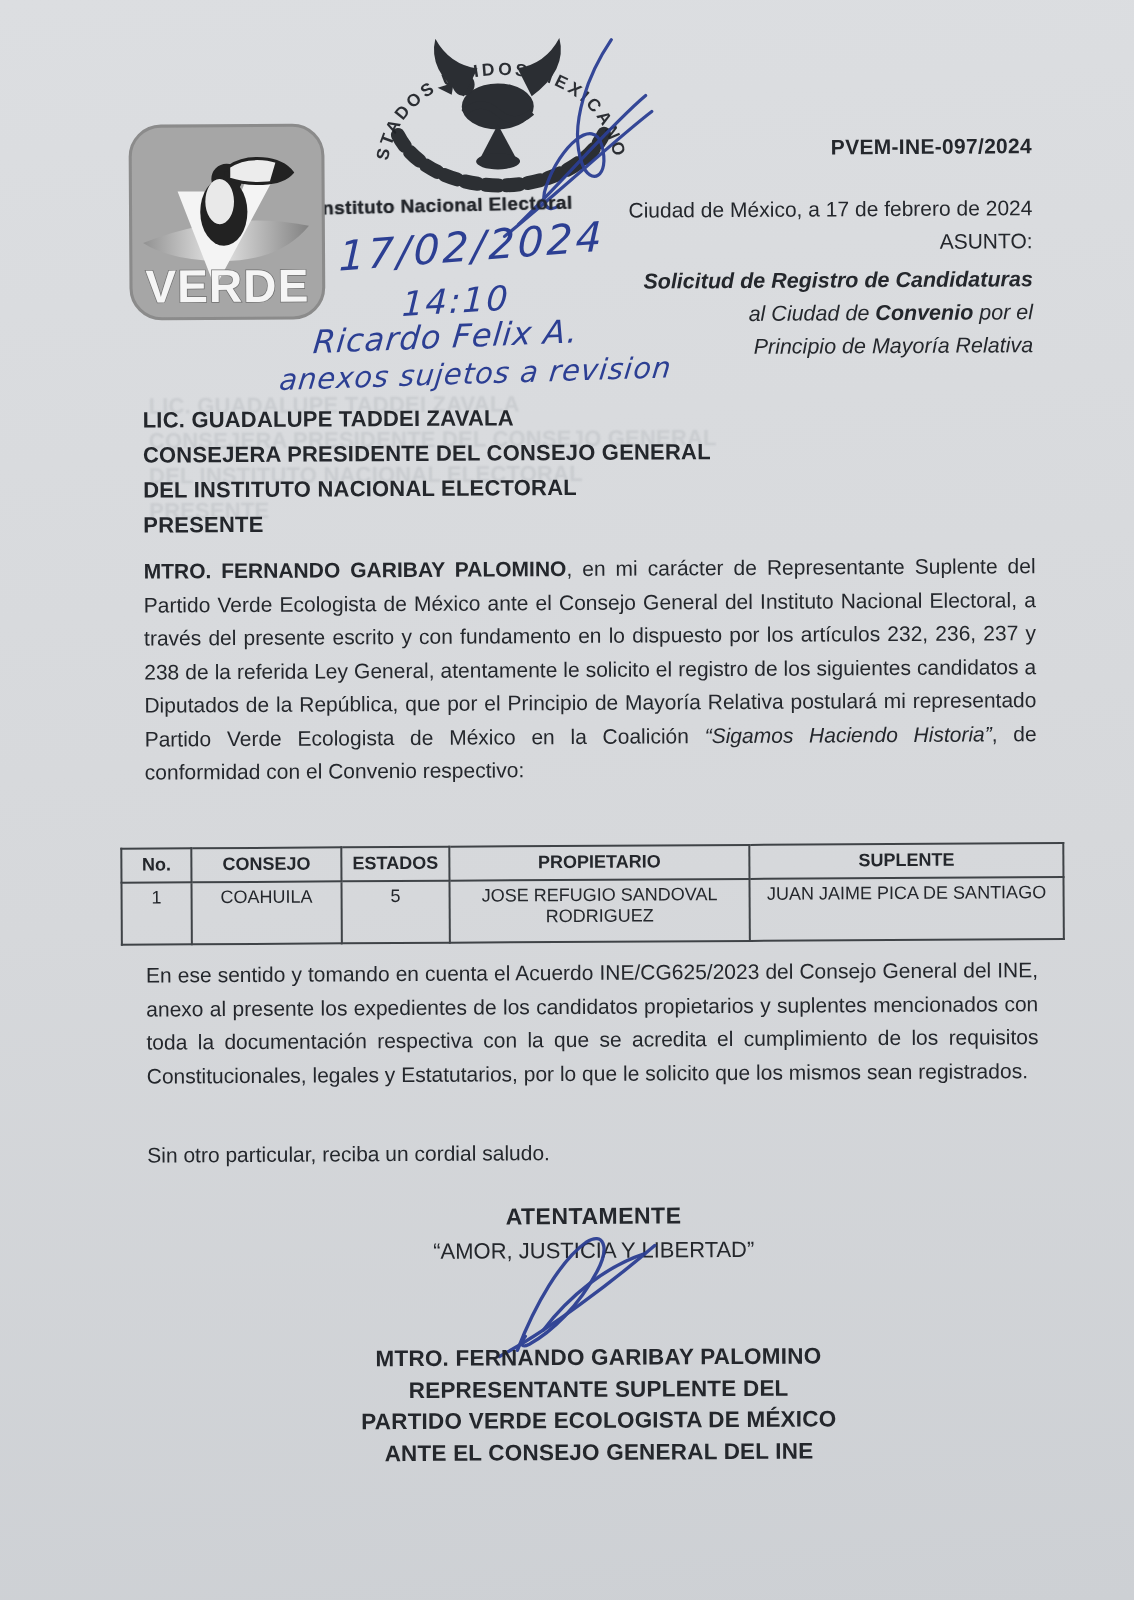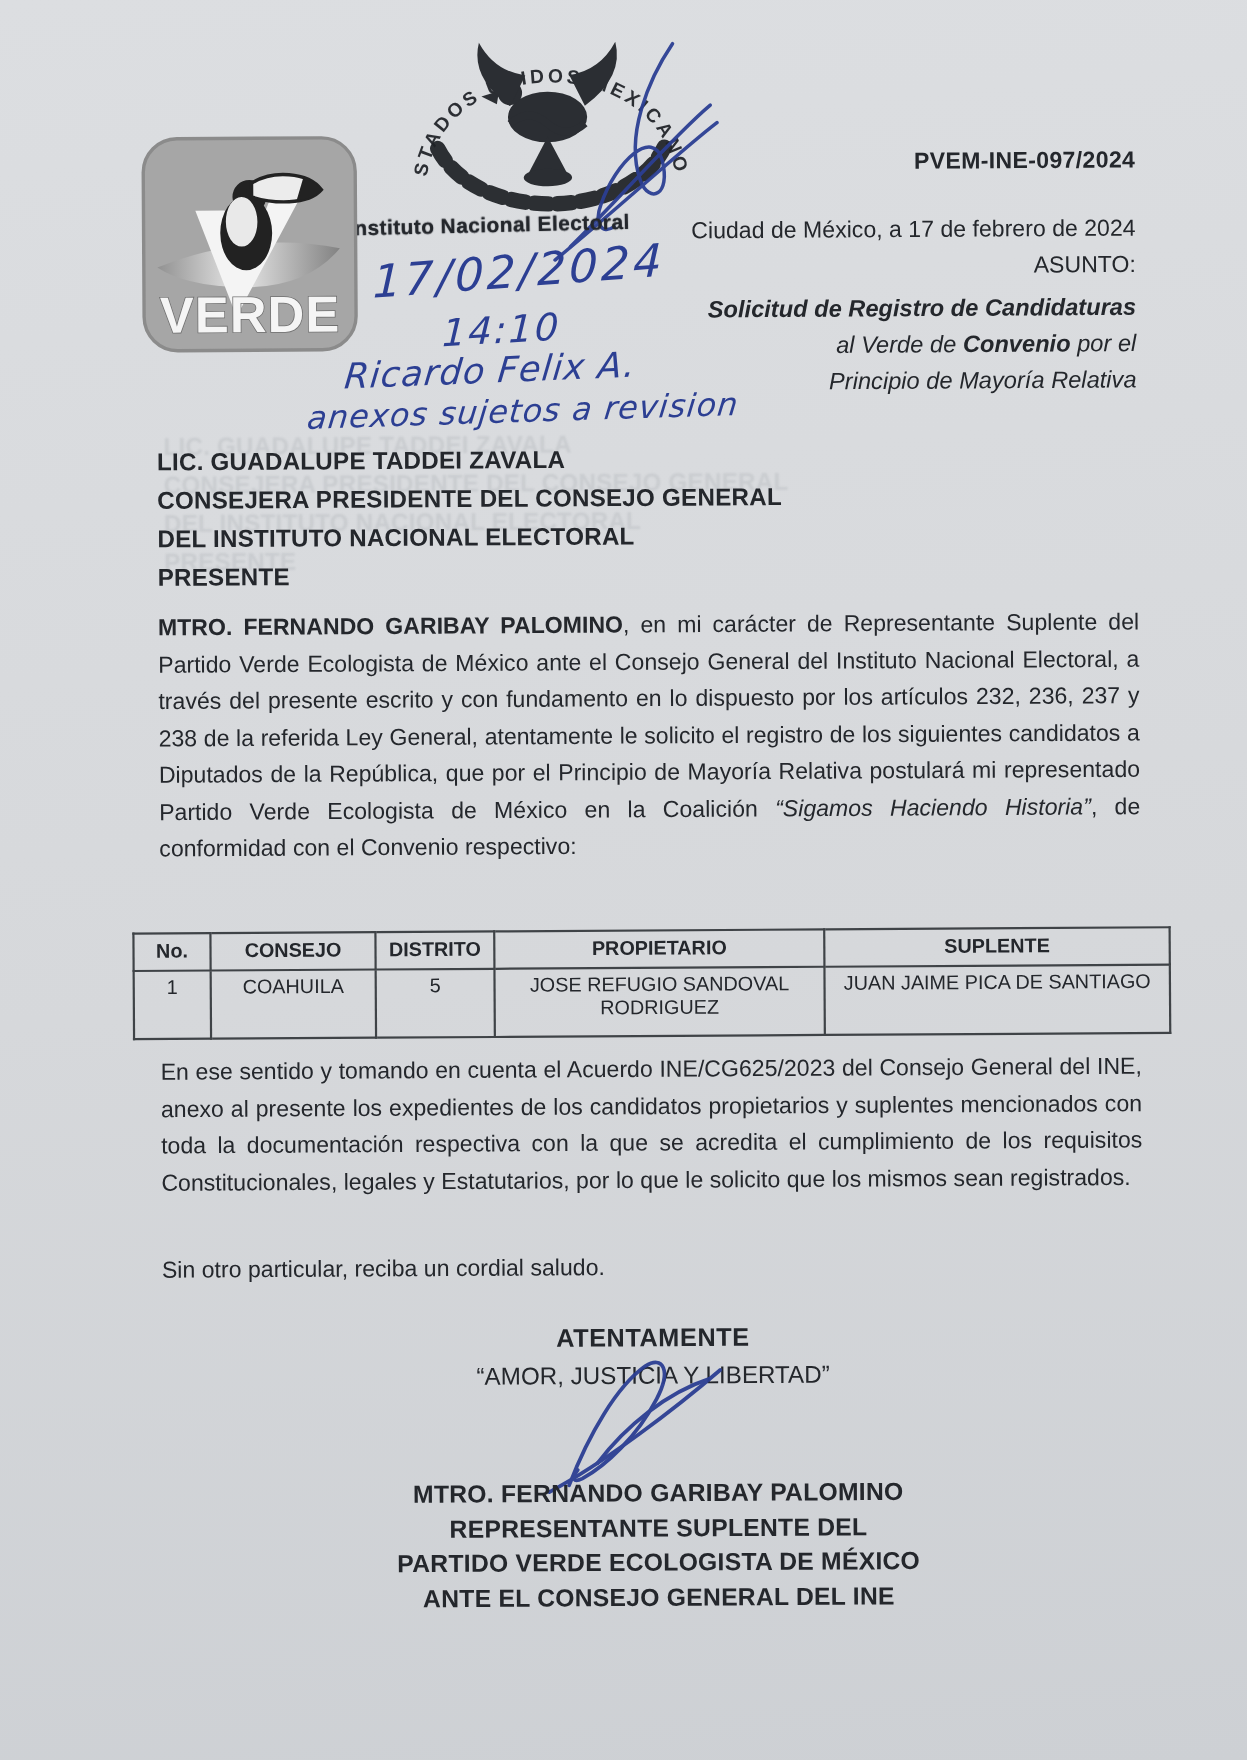--- a/index.html
+++ b/index.html
@@ -128,21 +128,21 @@
       <circle cx="100" cy="53" r="2.6" fill="#222222"></circle>
     </g>
     <text x="100" y="178" text-anchor="middle" font-family="Liberation Sans, sans-serif" font-size="45" font-weight="bold" letter-spacing="1" fill="#f5f5f5" stroke="#6f6f6f" stroke-width="1.4" style="paint-order:stroke">VERDE</text>
   </svg>
 
   <div class="abs ref">PVEM-INE-097/2024</div>
   <div class="abs dateline">Ciudad de México, a 17 de febrero de 2024</div>
   <div class="abs subject-label">ASUNTO:</div>
   <div class="abs subject">
     <div class="b">Solicitud de Registro de Candidaturas</div>
-    <div><span>al Verde de </span><span class="b">Convenio</span><span> por el</span></div>
+    <div><span>al Ciudad de </span><span class="b">Convenio</span><span> por el</span></div>
     <div>Principio de Mayoría Relativa</div>
   </div>
 
   <div class="abs hw hw-date">17/02/2024</div>
   <div class="abs hw hw-time">14:10</div>
   <div class="abs hw hw-name">Ricardo Felix A.</div>
   <div class="abs hw hw-note">anexos sujetos a revision</div>
 
   <div class="abs addressee">
     <div>LIC. GUADALUPE TADDEI ZAVALA</div>
@@ -158,21 +158,21 @@
       <col style="width:70px">
           <col style="width:150px">
           <col style="width:108px">
           <col style="width:300px">
           <col style="width:314px">
     </colgroup>
     <thead>
       <tr>
         <th>No.</th>
         <th>CONSEJO</th>
-        <th>DISTRITO</th>
+        <th>ESTADOS</th>
         <th>PROPIETARIO</th>
         <th>SUPLENTE</th>
       </tr>
     </thead>
     <tbody>
       <tr>
         <td>1</td>
         <td>COAHUILA</td>
         <td>5</td>
         <td>JOSE REFUGIO SANDOVAL RODRIGUEZ</td>

